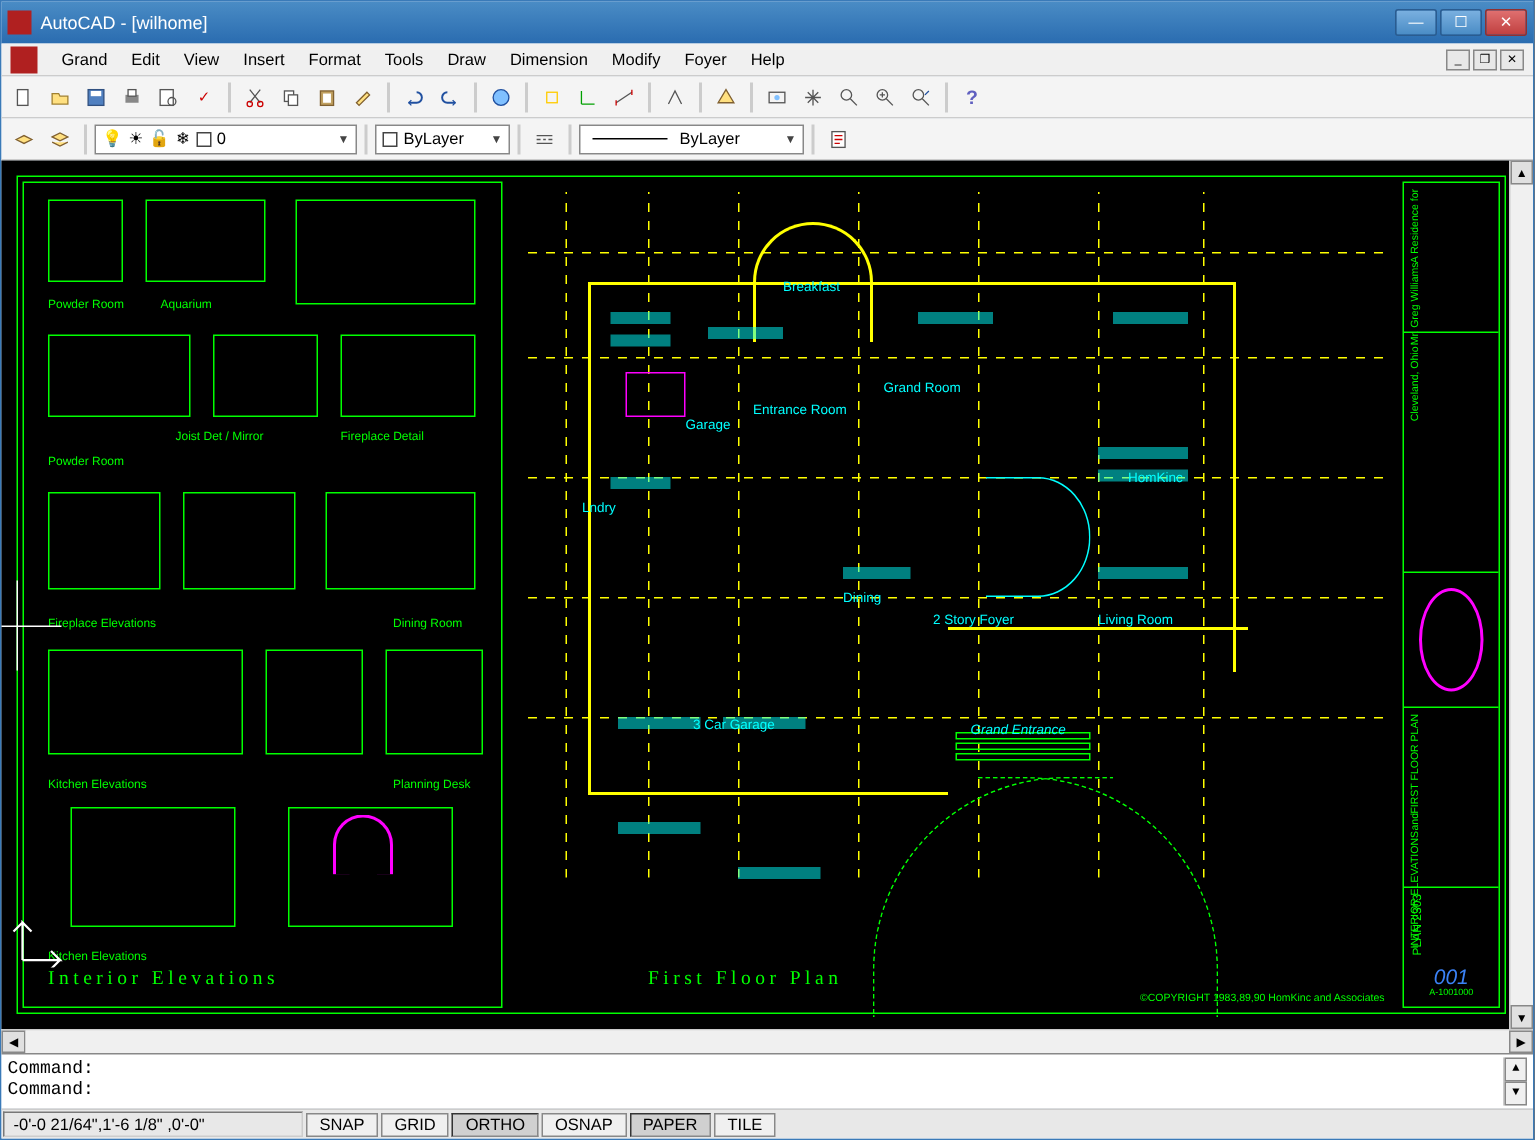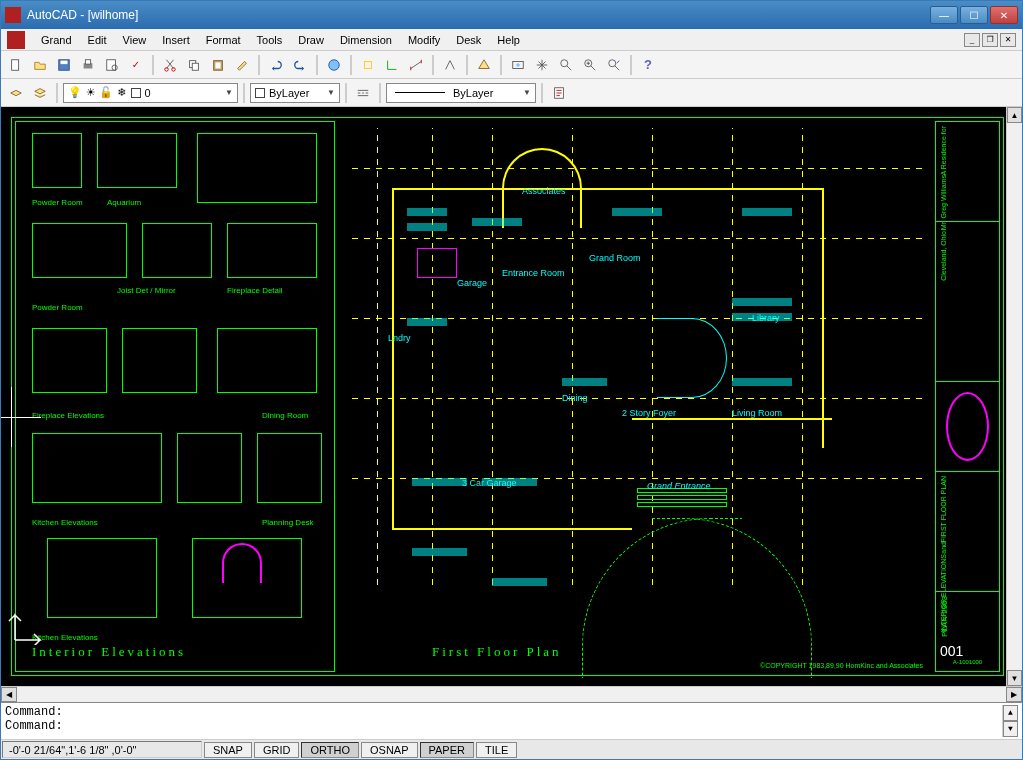--- a/index.html
+++ b/index.html
@@ -76,21 +76,21 @@
     <div class="app-icon"></div>
     <div class="menu-item">Grand</div>
     <div class="menu-item">Edit</div>
     <div class="menu-item">View</div>
     <div class="menu-item">Insert</div>
     <div class="menu-item">Format</div>
     <div class="menu-item">Tools</div>
     <div class="menu-item">Draw</div>
     <div class="menu-item">Dimension</div>
     <div class="menu-item">Modify</div>
-    <div class="menu-item">Desk</div>
+    <div class="menu-item">Foyer</div>
     <div class="menu-item">Help</div>
     <div class="mdi-controls">
       <div class="mdi-btn">_</div>
       <div class="mdi-btn">❐</div>
       <div class="mdi-btn">✕</div>
     </div>
   </div>
 
   <div class="toolbar">
     <div class="tb-btn">
@@ -298,21 +298,21 @@
         <div class="tb-section" style="height:90px; position:relative;">
           <div style="position:absolute;inset:10px; border:2px solid #ff00ff; border-radius:50%;"></div>
         </div>
         <div class="tb-section" style="height:120px; padding:4px;">
           <span class="vtext">FIRST FLOOR PLAN</span>
           <span class="vtext">and</span>
           <span class="vtext">INTERIOR ELEVATIONS</span>
         </div>
         <div style="padding:4px;">
           <span class="vtext" style="font-size:8px">PLAN 2303</span>
-          <span style="color:#ffffff; font-size:14px; display:block; text-align:left; margin-top:6px">001</span>
+          <span style="color:#3b82f6; font-size:14px; font-style:italic; display:block; text-align:center; margin-top:6px">001</span>
           <span style="color:#00ff00; font-size:6px; display:block; text-align:center">A-1001000</span>
         </div>
       </div>
 
       <div class="grid-line-v" style="left:365px; top:10px; bottom:90px;"></div>
       <div class="grid-line-v" style="left:420px; top:10px; bottom:90px;"></div>
       <div class="grid-line-v" style="left:480px; top:10px; bottom:90px;"></div>
       <div class="grid-line-v" style="left:560px; top:10px; bottom:90px;"></div>
       <div class="grid-line-v" style="left:640px; top:10px; bottom:90px;"></div>
       <div class="grid-line-v" style="left:720px; top:10px; bottom:90px;"></div>
@@ -352,29 +352,29 @@
       <div class="cyan-block" style="left:720px;top:195px;width:60px;height:8px"></div>
       <div class="cyan-block" style="left:720px;top:260px;width:60px;height:8px"></div>
       <div class="cyan-block" style="left:550px;top:260px;width:45px;height:8px"></div>
       <div class="cyan-block" style="left:400px;top:360px;width:55px;height:8px"></div>
       <div class="cyan-block" style="left:470px;top:360px;width:55px;height:8px"></div>
       <div class="cyan-block" style="left:400px;top:430px;width:55px;height:8px"></div>
       <div class="cyan-block" style="left:480px;top:460px;width:55px;height:8px"></div>
 
       <div class="magenta" style="left:405px; top:130px; width:40px; height:30px;"></div>
 
-      <div class="room-label" style="left:510px;top:68px">Associates</div>
+      <div class="room-label" style="left:510px;top:68px">Breakfast</div>
       <div class="room-label" style="left:490px;top:150px">Entrance Room</div>
       <div class="room-label" style="left:577px;top:135px">Grand Room</div>
       <div class="room-label" style="left:445px;top:160px">Garage</div>
       <div class="room-label" style="left:376px;top:215px">Lndry</div>
       <div class="room-label" style="left:550px;top:275px">Dining</div>
       <div class="room-label" style="left:610px;top:290px">2 Story Foyer</div>
       <div class="room-label" style="left:720px;top:290px">Living Room</div>
-      <div class="room-label" style="left:740px;top:195px">Library</div>
+      <div class="room-label" style="left:740px;top:195px">HomKinc</div>
       <div class="room-label" style="left:450px;top:360px">3 Car Garage</div>
       <div class="room-label" style="left:635px;top:363px; font-style:italic">Grand Entrance</div>
 
       <div style="position:absolute; left:20px; top:15px; width:50px; height:55px; border:1px solid #00ff00"></div>
       <div style="position:absolute; left:85px; top:15px; width:80px; height:55px; border:1px solid #00ff00"></div>
       <div style="position:absolute; left:185px; top:15px; width:120px; height:70px; border:1px solid #00ff00"></div>
       <div style="position:absolute; left:20px; top:105px; width:95px; height:55px; border:1px solid #00ff00"></div>
       <div style="position:absolute; left:130px; top:105px; width:70px; height:55px; border:1px solid #00ff00"></div>
       <div style="position:absolute; left:215px; top:105px; width:90px; height:55px; border:1px solid #00ff00"></div>
       <div style="position:absolute; left:20px; top:210px; width:75px; height:65px; border:1px solid #00ff00"></div>

